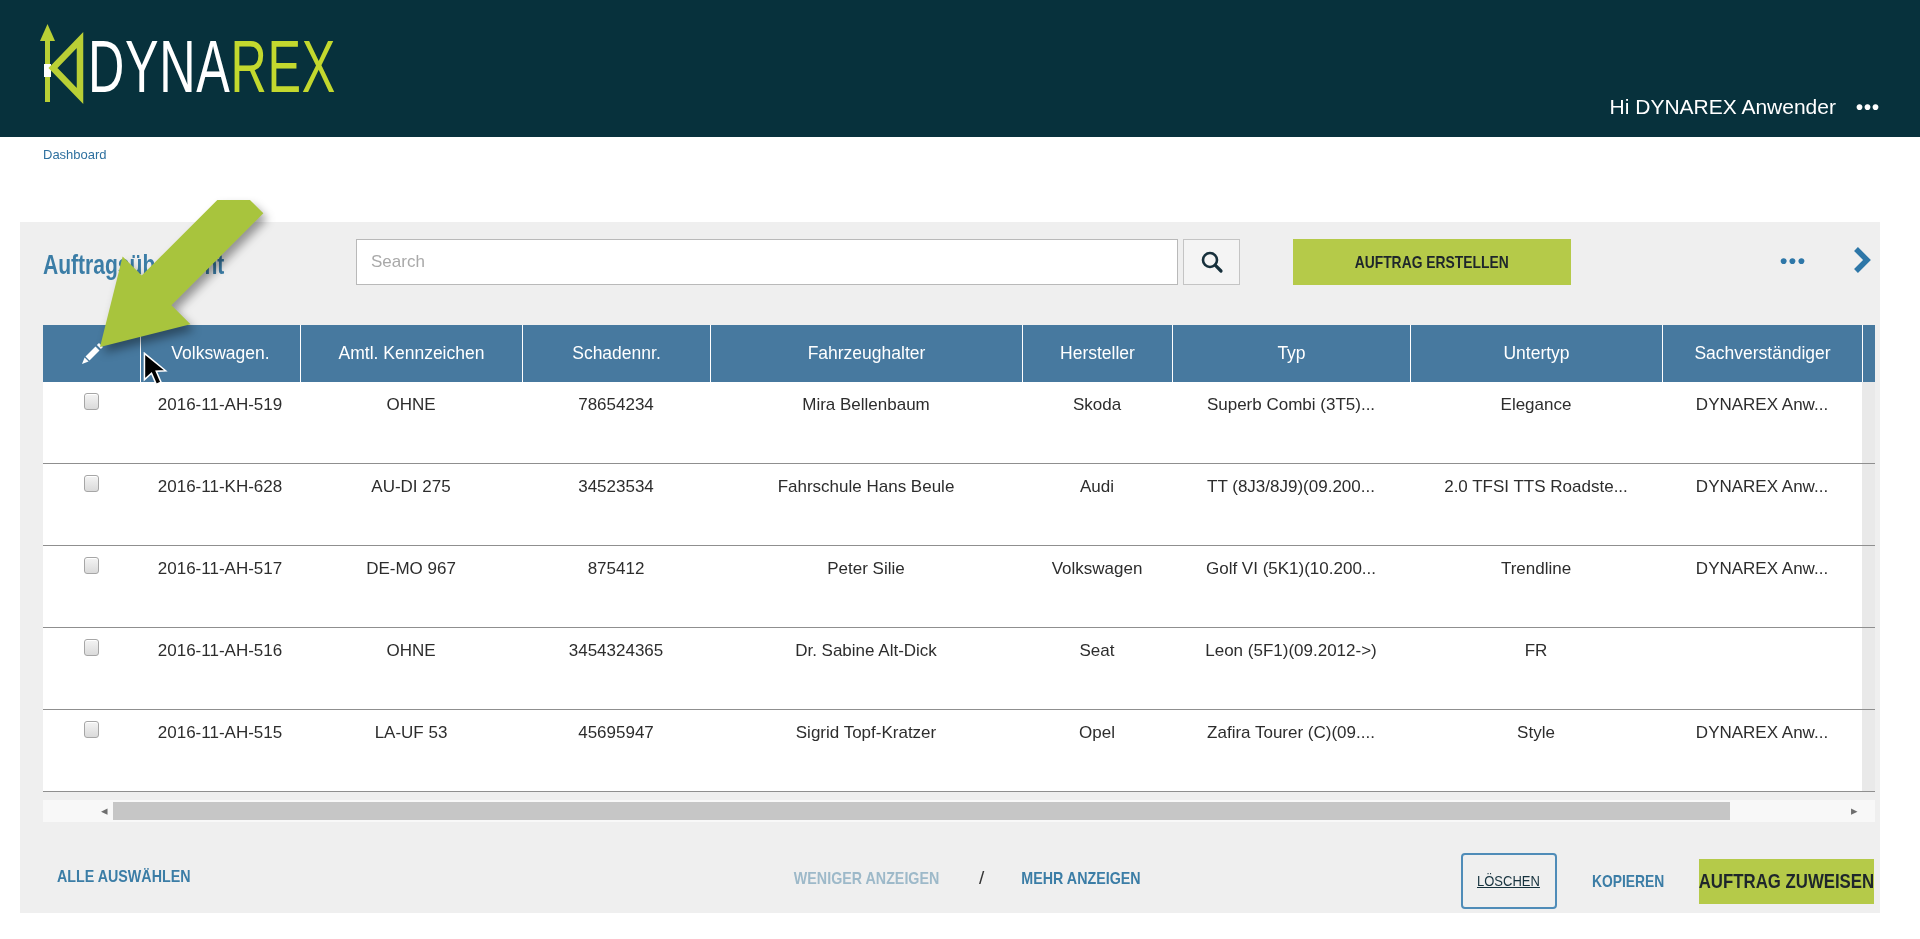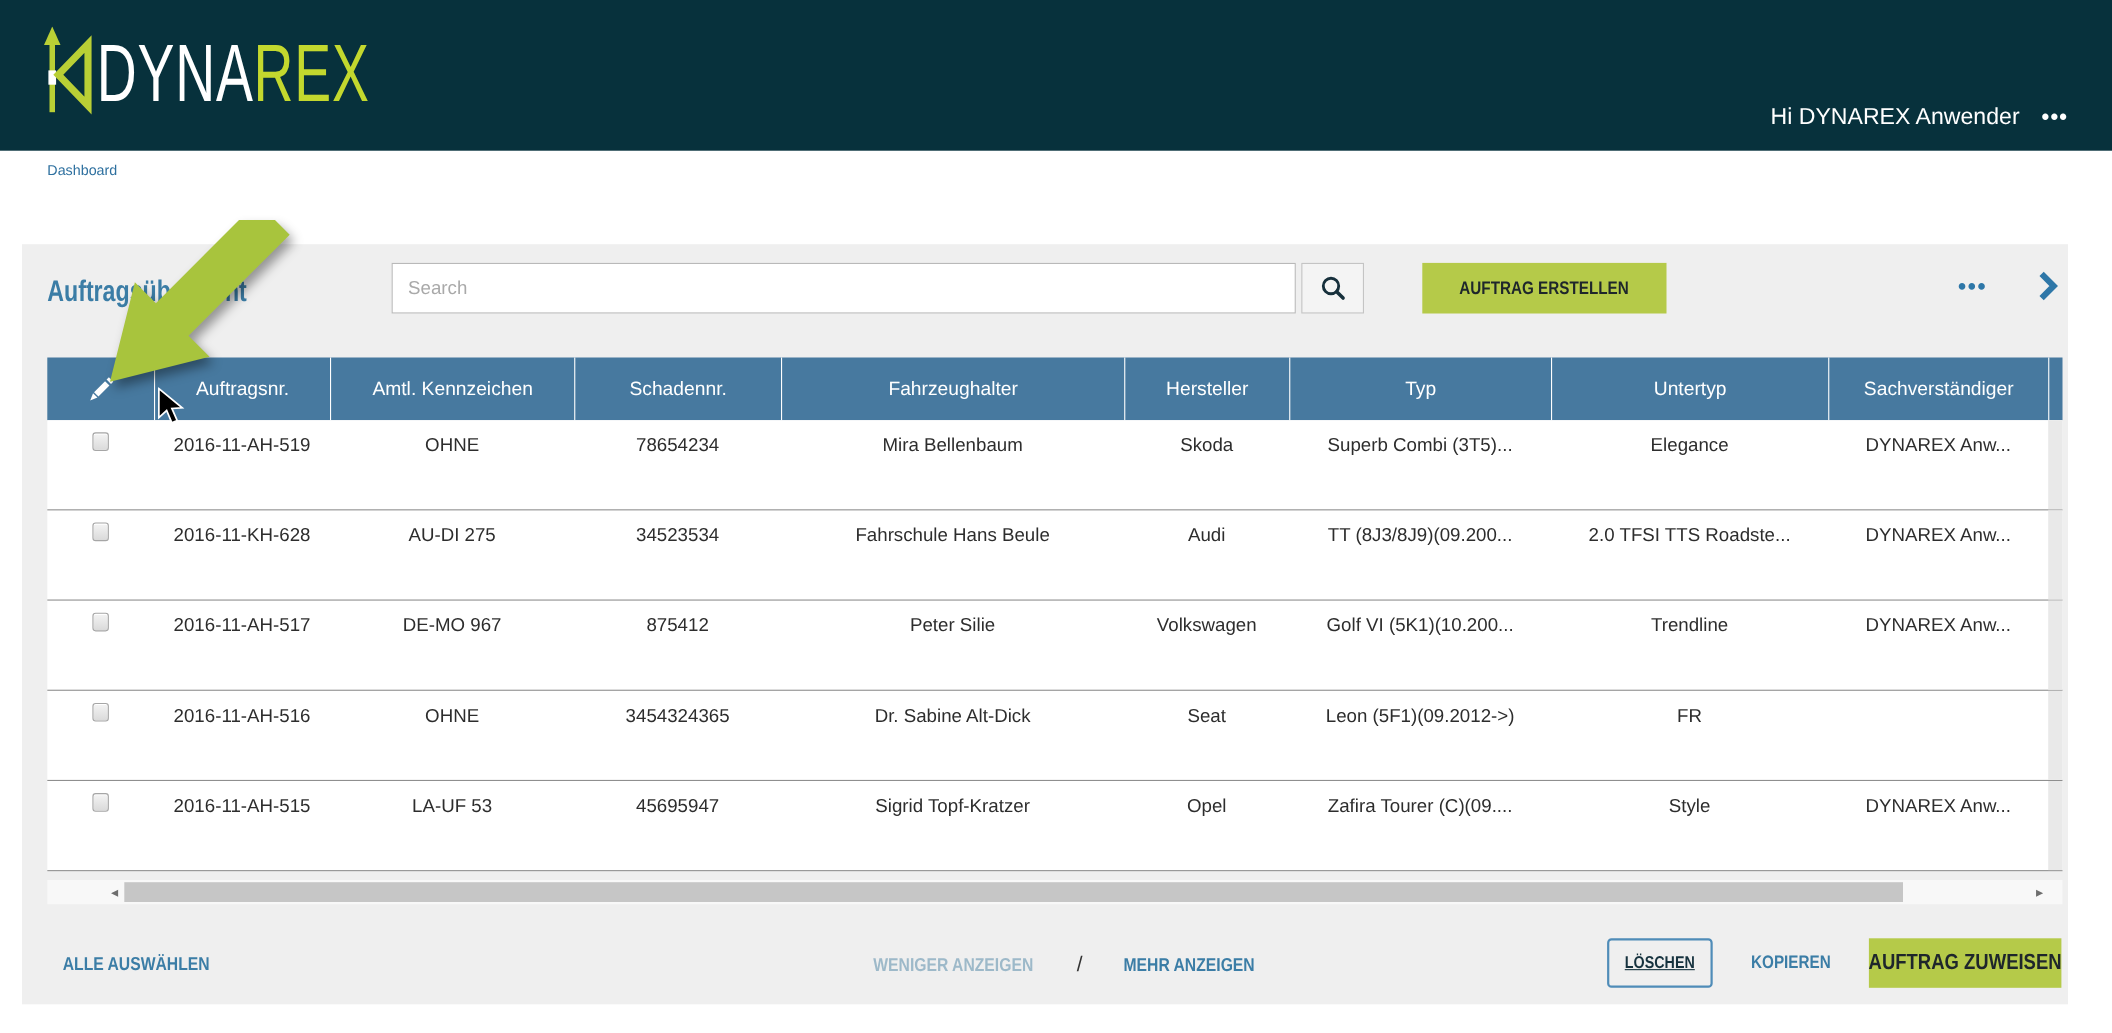--- a/index.html
+++ b/index.html
@@ -24,21 +24,21 @@
   .panel-title { position:absolute; left:23px; top:28px; font-size:27px; font-weight:bold; color:#3b7da6;
                  transform:scaleX(0.78); transform-origin:left top; white-space:nowrap; }
 
   .search-input { position:absolute; left:336px; top:17px; width:822px; height:46px; border:1px solid #b9b9b9;
                   background:#fff; font-size:17px; padding:0 14px; color:#333; font-family:"Liberation Sans",sans-serif; }
   .search-input::placeholder { color:#a9a9a9; }
   .search-btn { position:absolute; left:1163px; top:17px; width:57px; height:46px; background:#f4f4f4;
                 border:1px solid #c4c4c4; display:flex; align-items:center; justify-content:center; cursor:pointer; }
   .btn-green { background:#b5ca49; border:none; color:#1e262b; font-weight:bold; cursor:pointer;
                display:flex; align-items:center; justify-content:center; font-family:"Liberation Sans",sans-serif; }
-  .create-btn { position:absolute; left:1273px; top:17px; width:222px; height:46px; font-size:16.5px;text-align:center; }
+  .create-btn { position:absolute; left:1273px; top:17px; width:278px; height:46px; font-size:16.5px;text-align:center; }
   .more-dots { position:absolute; left:1760px; top:27px; color:#2e77a8; font-size:21px; font-weight:bold;
                letter-spacing:1.5px; cursor:pointer; }
   .chev { position:absolute; left:1833px; top:24px; cursor:pointer; }
 
   
   .grid-cols { display:grid; grid-template-columns:97px 160px 222px 188px 312px 150px 238px 252px 200px 13px; }
   .thead { position:absolute; left:23px; top:103px; width:1832px; height:57px; background:#47799f; }
   .th { color:#ffffff; font-size:17.5px; display:flex; align-items:center; justify-content:center;
         border-left:1px solid #ffffff; height:57px; cursor:pointer; }
   .th:first-child { border-left:none; }
@@ -60,23 +60,23 @@
   
   .cond { display:inline-block; transform:scaleX(0.84); transform-origin:center; white-space:nowrap; }
   .cond-l { transform-origin:left center; }
   .select-all { position:absolute; left:37px; top:645px; color:#3b7da6; font-weight:bold; font-size:17px; cursor:pointer; }
   .center-group { position:absolute; left:16px; width:100%; top:645px; display:flex; justify-content:center;
                   gap:26px; align-items:baseline; }
   .show-less { color:#9db9c9; font-weight:bold; font-size:17px; cursor:default; }
   .slash { color:#333; font-size:19px; }
   .show-more { color:#3b7da6; font-weight:bold; font-size:17px; cursor:pointer; }
   .right-group { position:absolute; right:6px; top:631px; display:flex; align-items:center; gap:28px; }
-  .delete-box { width:96px; height:45px; border:2px solid #4f8cb8; border-radius:4px; background:transparent;
+  .delete-box { width:96px; height:56px; border:2px solid #4f8cb8; border-radius:4px; background:transparent;
                 display:flex; align-items:center; justify-content:center; cursor:pointer;
-                color:#16323e; font-weight:bold; font-size:15.5px; }
+                color:#16323e; font-weight:normal; font-size:15.5px; }
   .delete-box span { text-decoration:underline; }
   .copy-link { color:#3b7da6; font-weight:bold; font-size:16.5px; cursor:pointer; }
   .assign-btn { width:175px; height:45px; font-size:20px; }
 
   
   .annot-arrow { position:absolute; left:60px; top:200px; z-index:60; pointer-events:none;
                  filter:drop-shadow(4px 6px 5px rgba(0,0,0,0.38)); }
   .mouse-cursor { position:absolute; left:143px; top:352px; z-index:61; pointer-events:none; }
 </style>
 </head>
@@ -127,21 +127,21 @@
     <div class="thead grid-cols">
       <div class="th">
         <svg width="26" height="26" viewBox="0 0 26 26">
           <g fill="#ffffff">
             <polygon points="3,23 5.6,16.4 9.6,20.4"></polygon>
             <polygon points="6.5,15.5 16.5,5.5 20.5,9.5 10.5,19.5"></polygon>
             <polygon points="17.9,4.1 20,2 24,6 21.9,8.1"></polygon>
           </g>
         </svg>
       </div>
-      <div class="th">Auftragsnr.</div>
+      <div class="th">Volkswagen.</div>
       <div class="th">Amtl. Kennzeichen</div>
       <div class="th">Schadennr.</div>
       <div class="th">Fahrzeughalter</div>
       <div class="th">Hersteller</div>
       <div class="th">Typ</div>
       <div class="th">Untertyp</div>
       <div class="th">Sachverständiger</div>
       <div class="th"></div>
     </div>
 

